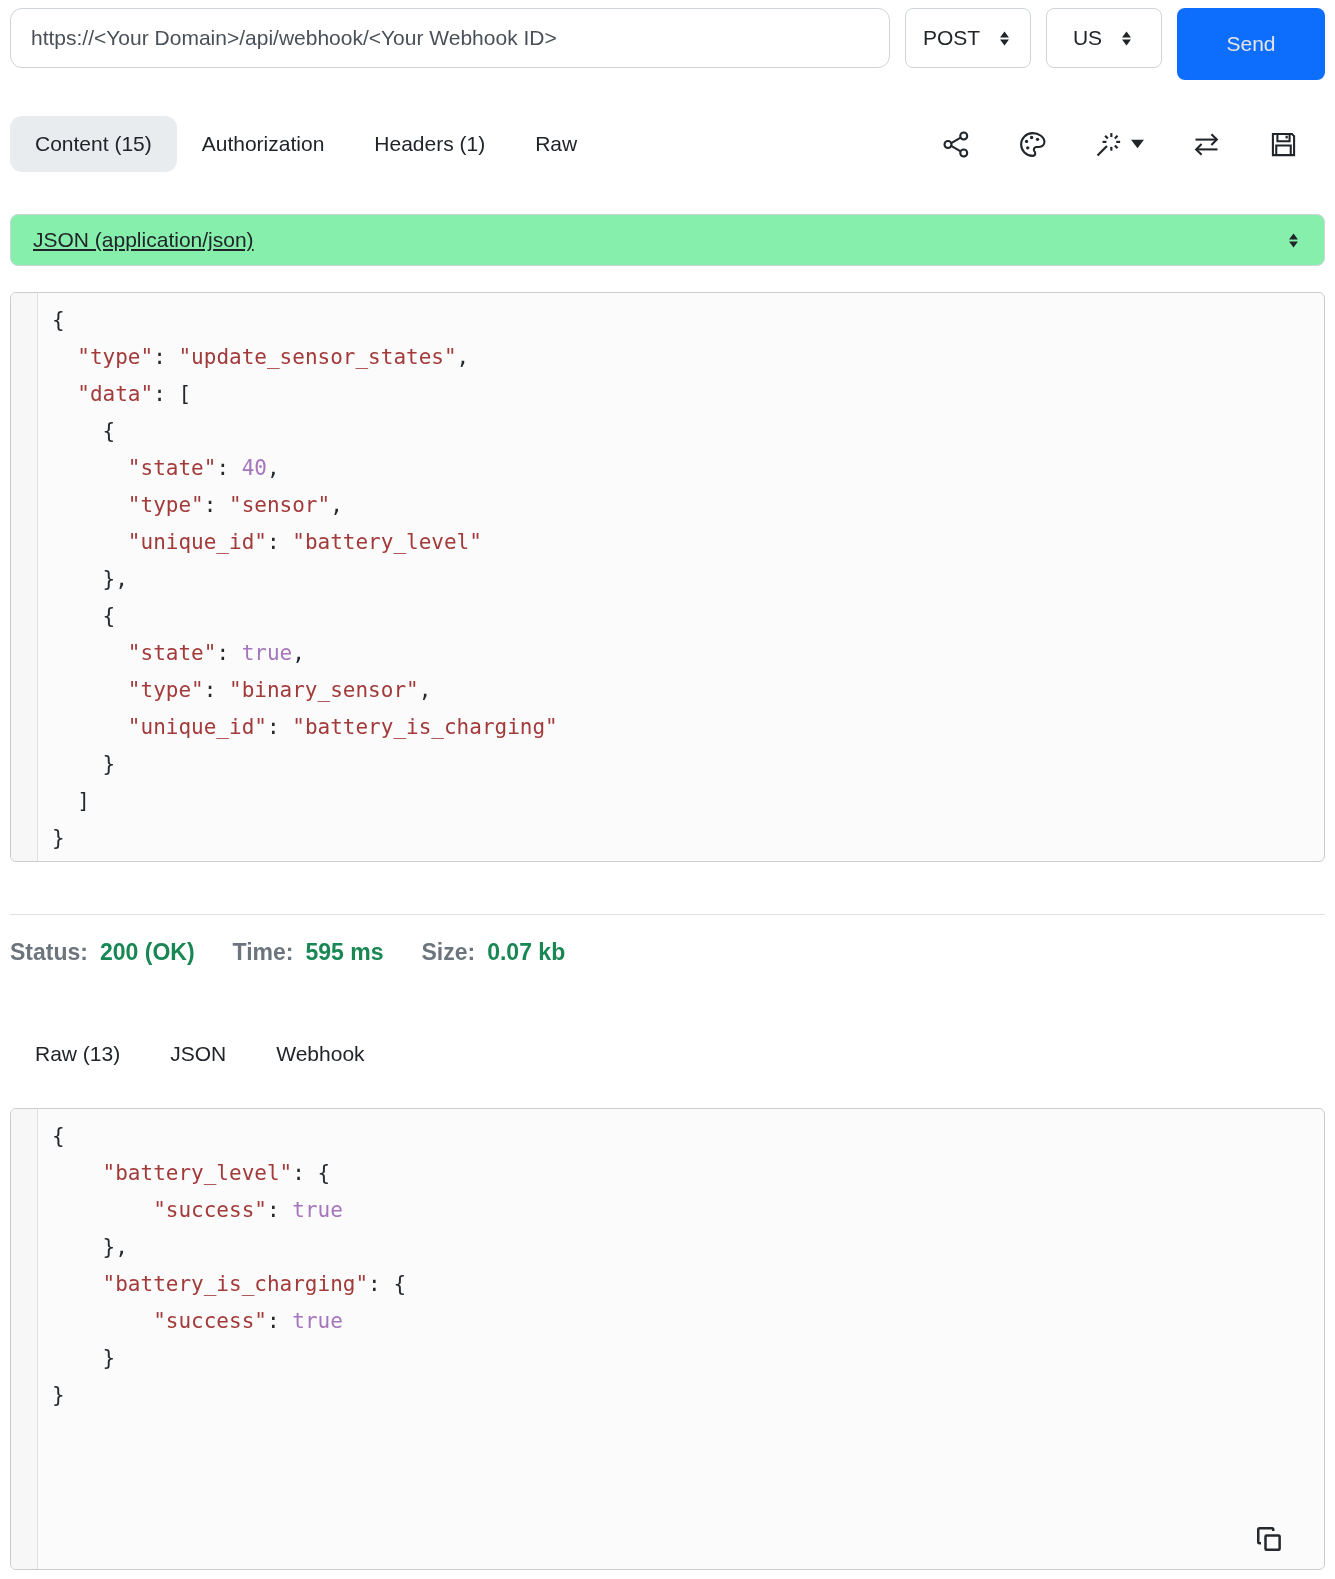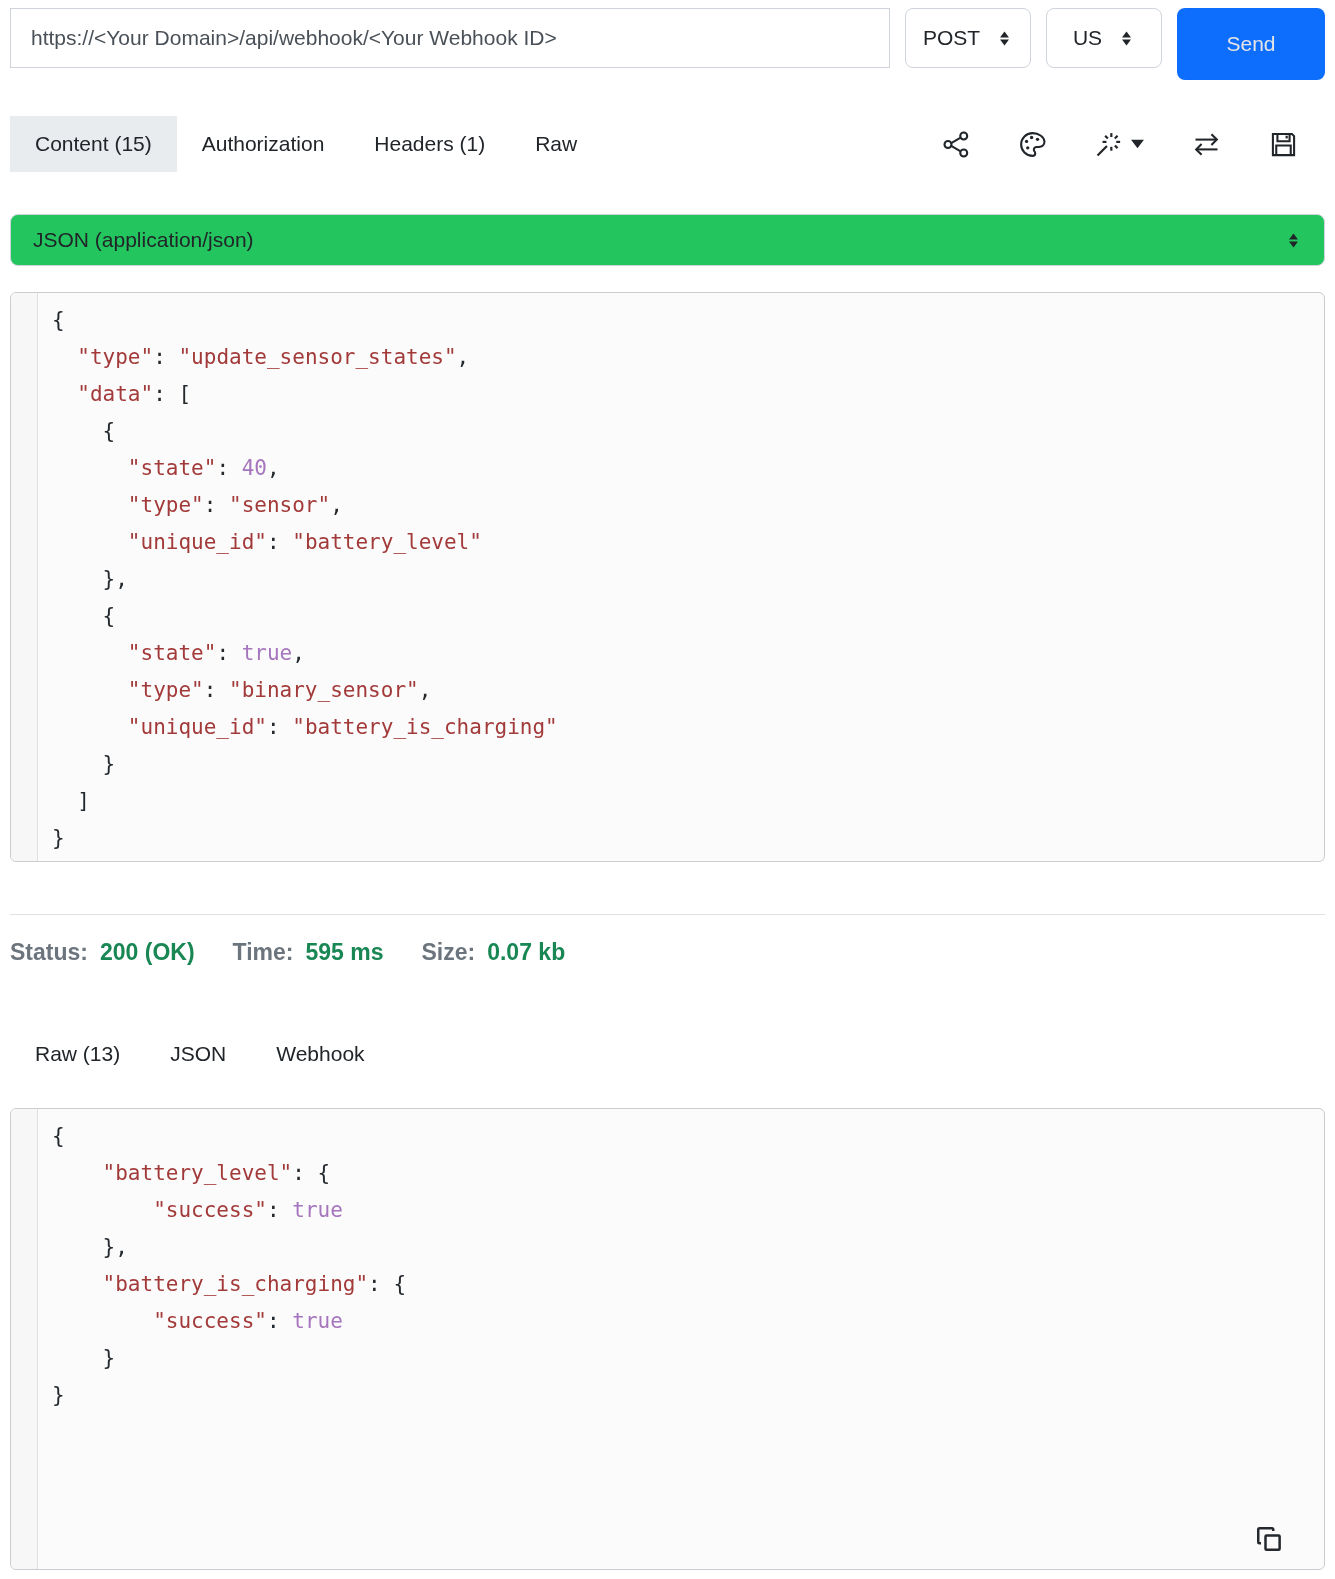--- a/index.html
+++ b/index.html
@@ -7,53 +7,53 @@
   body {
     width: 1335px;
     padding: 8px 10px;
     font-family: "Liberation Sans", sans-serif;
     color: #212529;
   }
   
   .topbar { display: flex; gap: 15px; align-items: stretch; }
   .url-input {
     flex: 1; height: 60px;
-    border: 1px solid #ced4da; border-radius: 0;
+    border: 1px solid #ced4da; border-radius: 12px;
     padding: 0 20px; font-size: 21px; color: #495057;
     font-family: "Liberation Sans", sans-serif; outline: none; background: #fff;
   }
   .select-box {
     height: 60px; border: 1px solid #ced4da; border-radius: 8px;
     display: flex; align-items: center; justify-content: center; gap: 16px;
     font-size: 21px; color: #212529; background: #fff; cursor: pointer; text-align: center;
   }
   .select-box.method { width: 126px; }
   .select-box.region { width: 116px; }
   .send-btn {
     width: 148px; height: 72px; border: none; border-radius: 8px;
     background: #0d6efd; color: #e5e5e5; font-size: 21px;
     font-family: "Liberation Sans", sans-serif; cursor: pointer;
   }
   
   .tabs-row { display: flex; align-items: center; margin-top: 36px; height: 56px; }
   .tab {
     padding: 0 25px; height: 56px; display: flex; align-items: center;
-    font-size: 21px; color: #212529; border-radius: 0; cursor: pointer;
+    font-size: 21px; color: #212529; border-radius: 12px; cursor: pointer;
     white-space: nowrap;
   }
   .tab.active { background: #e9ecef; }
   .toolbar { margin-left: auto; display: flex; align-items: center; gap: 45px; padding-right: 26px; }
   .icon-btn { background: none; border: none; padding: 0; cursor: pointer; color: #212529; display: flex; align-items: center; gap: 6px; }
   .icon-btn svg { display: block; }
   
   .content-type {
     margin-top: 42px; height: 52px;
     border: 1px solid #ced4da; border-radius: 8px;
     display: flex; align-items: center; justify-content: space-between;
-    padding: 0 22px; font-size: 21px; color: #212529; cursor: pointer; background: #22c55e;
+    padding: 0 22px; font-size: 21px; color: #212529; cursor: pointer; background: #86efac; text-decoration: underline;
   }
   
   .code-block {
     margin-top: 26px; background: #fbfbfb;
     border: 1px solid #c9cdd1; border-radius: 6px;
     display: flex; position: relative; overflow: hidden;
   }
   .code-block.request  { height: 570px; }
   .code-block.response { height: 462px; }
   .gutter { width: 27px; background: #f7f7f7; border-right: 1px solid #e0e0e0; }

